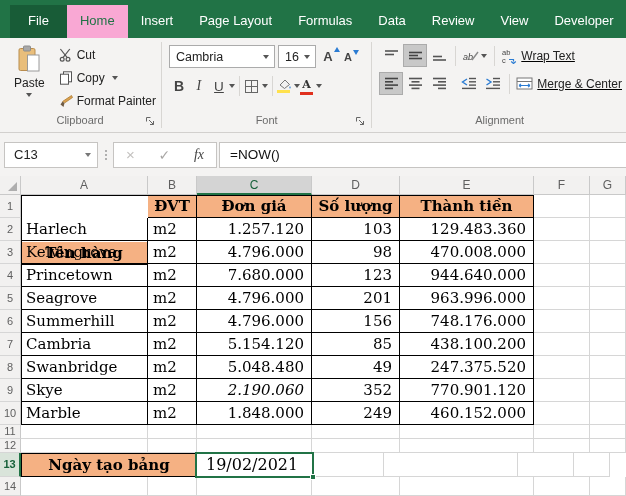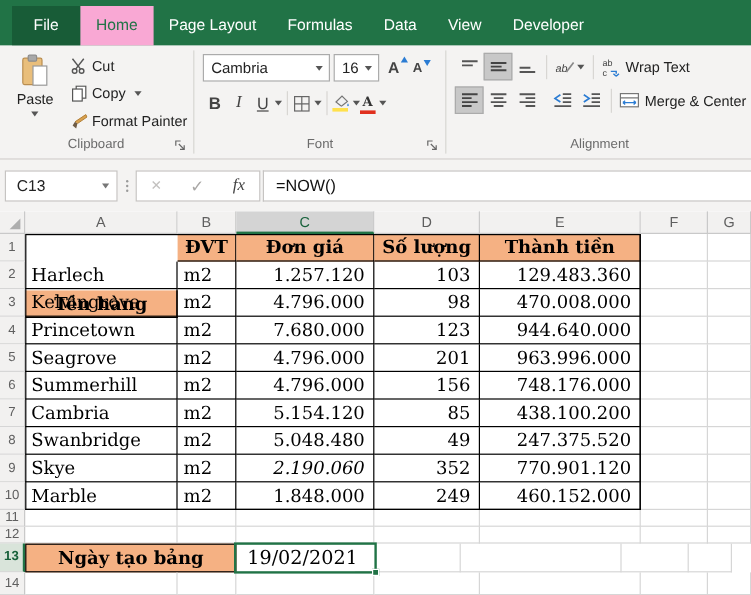--- a/index.html
+++ b/index.html
@@ -50,21 +50,21 @@
             border-left:3.5px solid transparent; border-right:3.5px solid transparent; border-top:5px solid #2b7cd3; }
   .bold-b { font-weight:bold; font-size:14px; }
   .ital-i { font-family:"Liberation Serif",serif; font-style:italic; font-size:14px; }
   .und-u { text-decoration:underline; font-size:13.5px; }
   .colorbar { display:flex; flex-direction:column; align-items:center; line-height:10px; }
   .colorbar .bar { width:13px; height:3px; margin-top:1px; }
 
   
   .grp-align { flex:1; }
   .grp-align .g-body { flex-direction:column; padding-top:6px; }
-  .arow { display:flex; align-items:center; }
+  .arow { display:flex; align-items:center;text-decoration:underline; }
   .arow + .arow { margin-top:5px; }
   .tbtn { width:24px; height:23px; display:flex; align-items:center; justify-content:center; }
   .tbtn.sel { background:#c8c8c8; border:1px solid #ababab; }
   .isep { width:1px; height:20px; background:#d8d6d3; margin:0 4px; }
   .lbl-btn { display:flex; align-items:center; font-size:12px; color:#222; white-space:nowrap; margin-left:2px; }
   .lbl-btn svg { margin-right:4px; flex:none; }
 
   
   .fbar { height:43px; background:#f4f3f2; display:flex; align-items:center; padding:0; }
   .namebox { width:94px; height:26px; background:#fff; border:1px solid #c6c4c2; margin-left:4px;
@@ -112,23 +112,25 @@
   svg { display:block; }
 </style>
 </head>
 <body>
 
 <div class="app">
 
   <div class="tabbar" id="tabstrip">
       <div class="tab file">File</div>
       <div class="tab active">Home</div>
+      <div class="tab">Insert</div>
       <div class="tab">Page Layout</div>
       <div class="tab">Formulas</div>
       <div class="tab">Data</div>
+      <div class="tab">Review</div>
       <div class="tab">View</div>
       <div class="tab">Developer</div>
     </div>
 
   <div class="ribbon">
 
     <div class="group grp-clipboard">
       <div class="g-body">
         <div class="paste-btn">
           <span>

